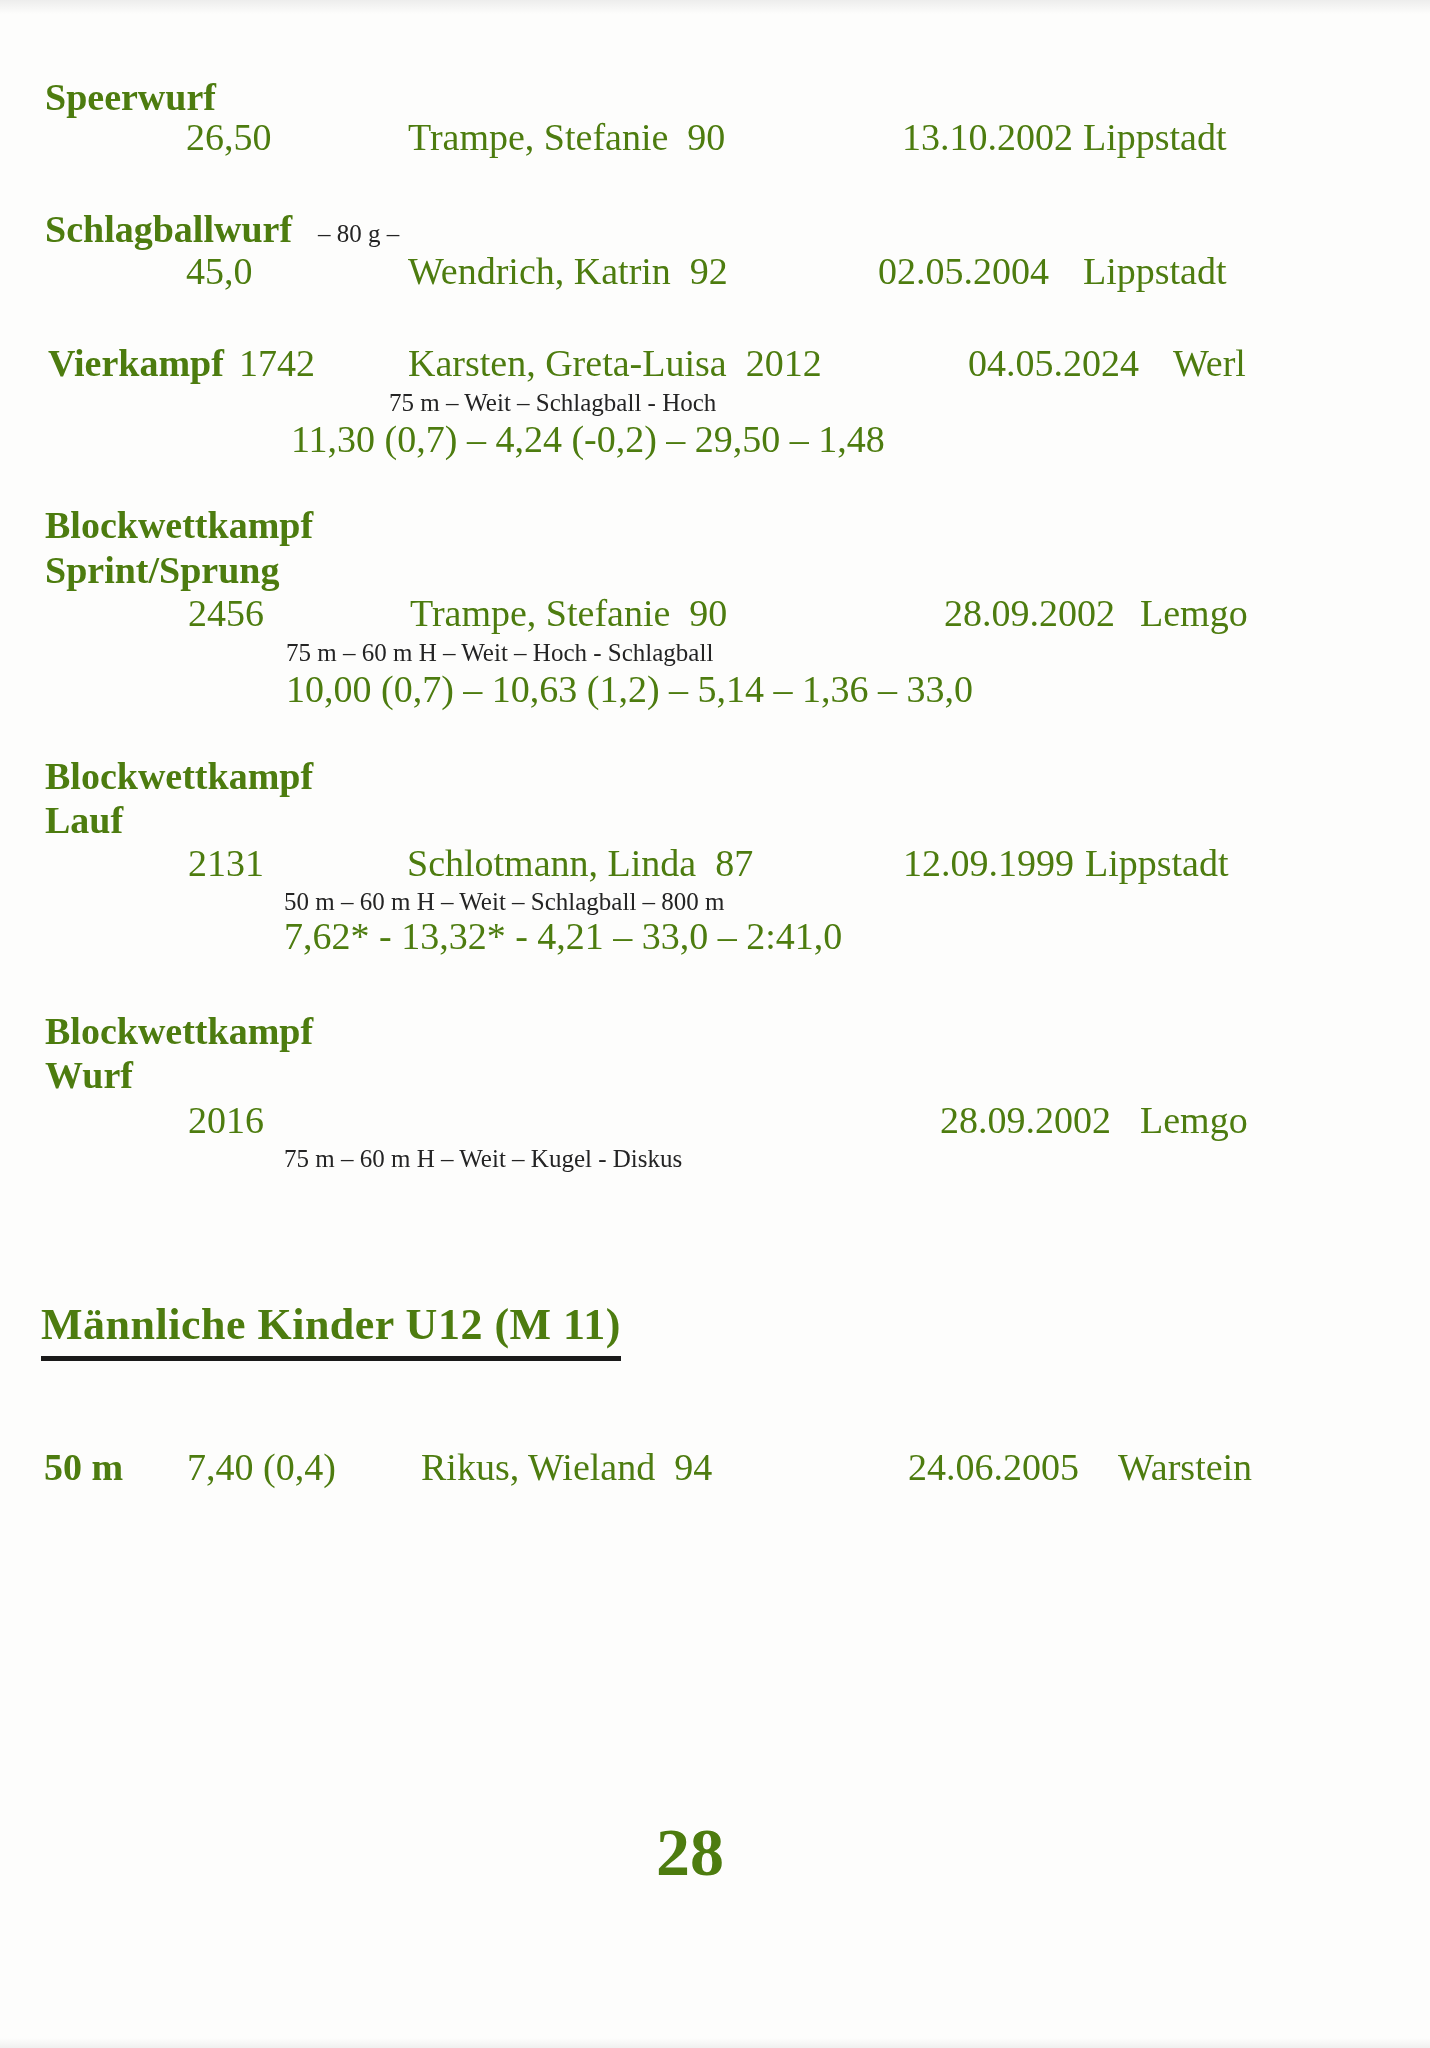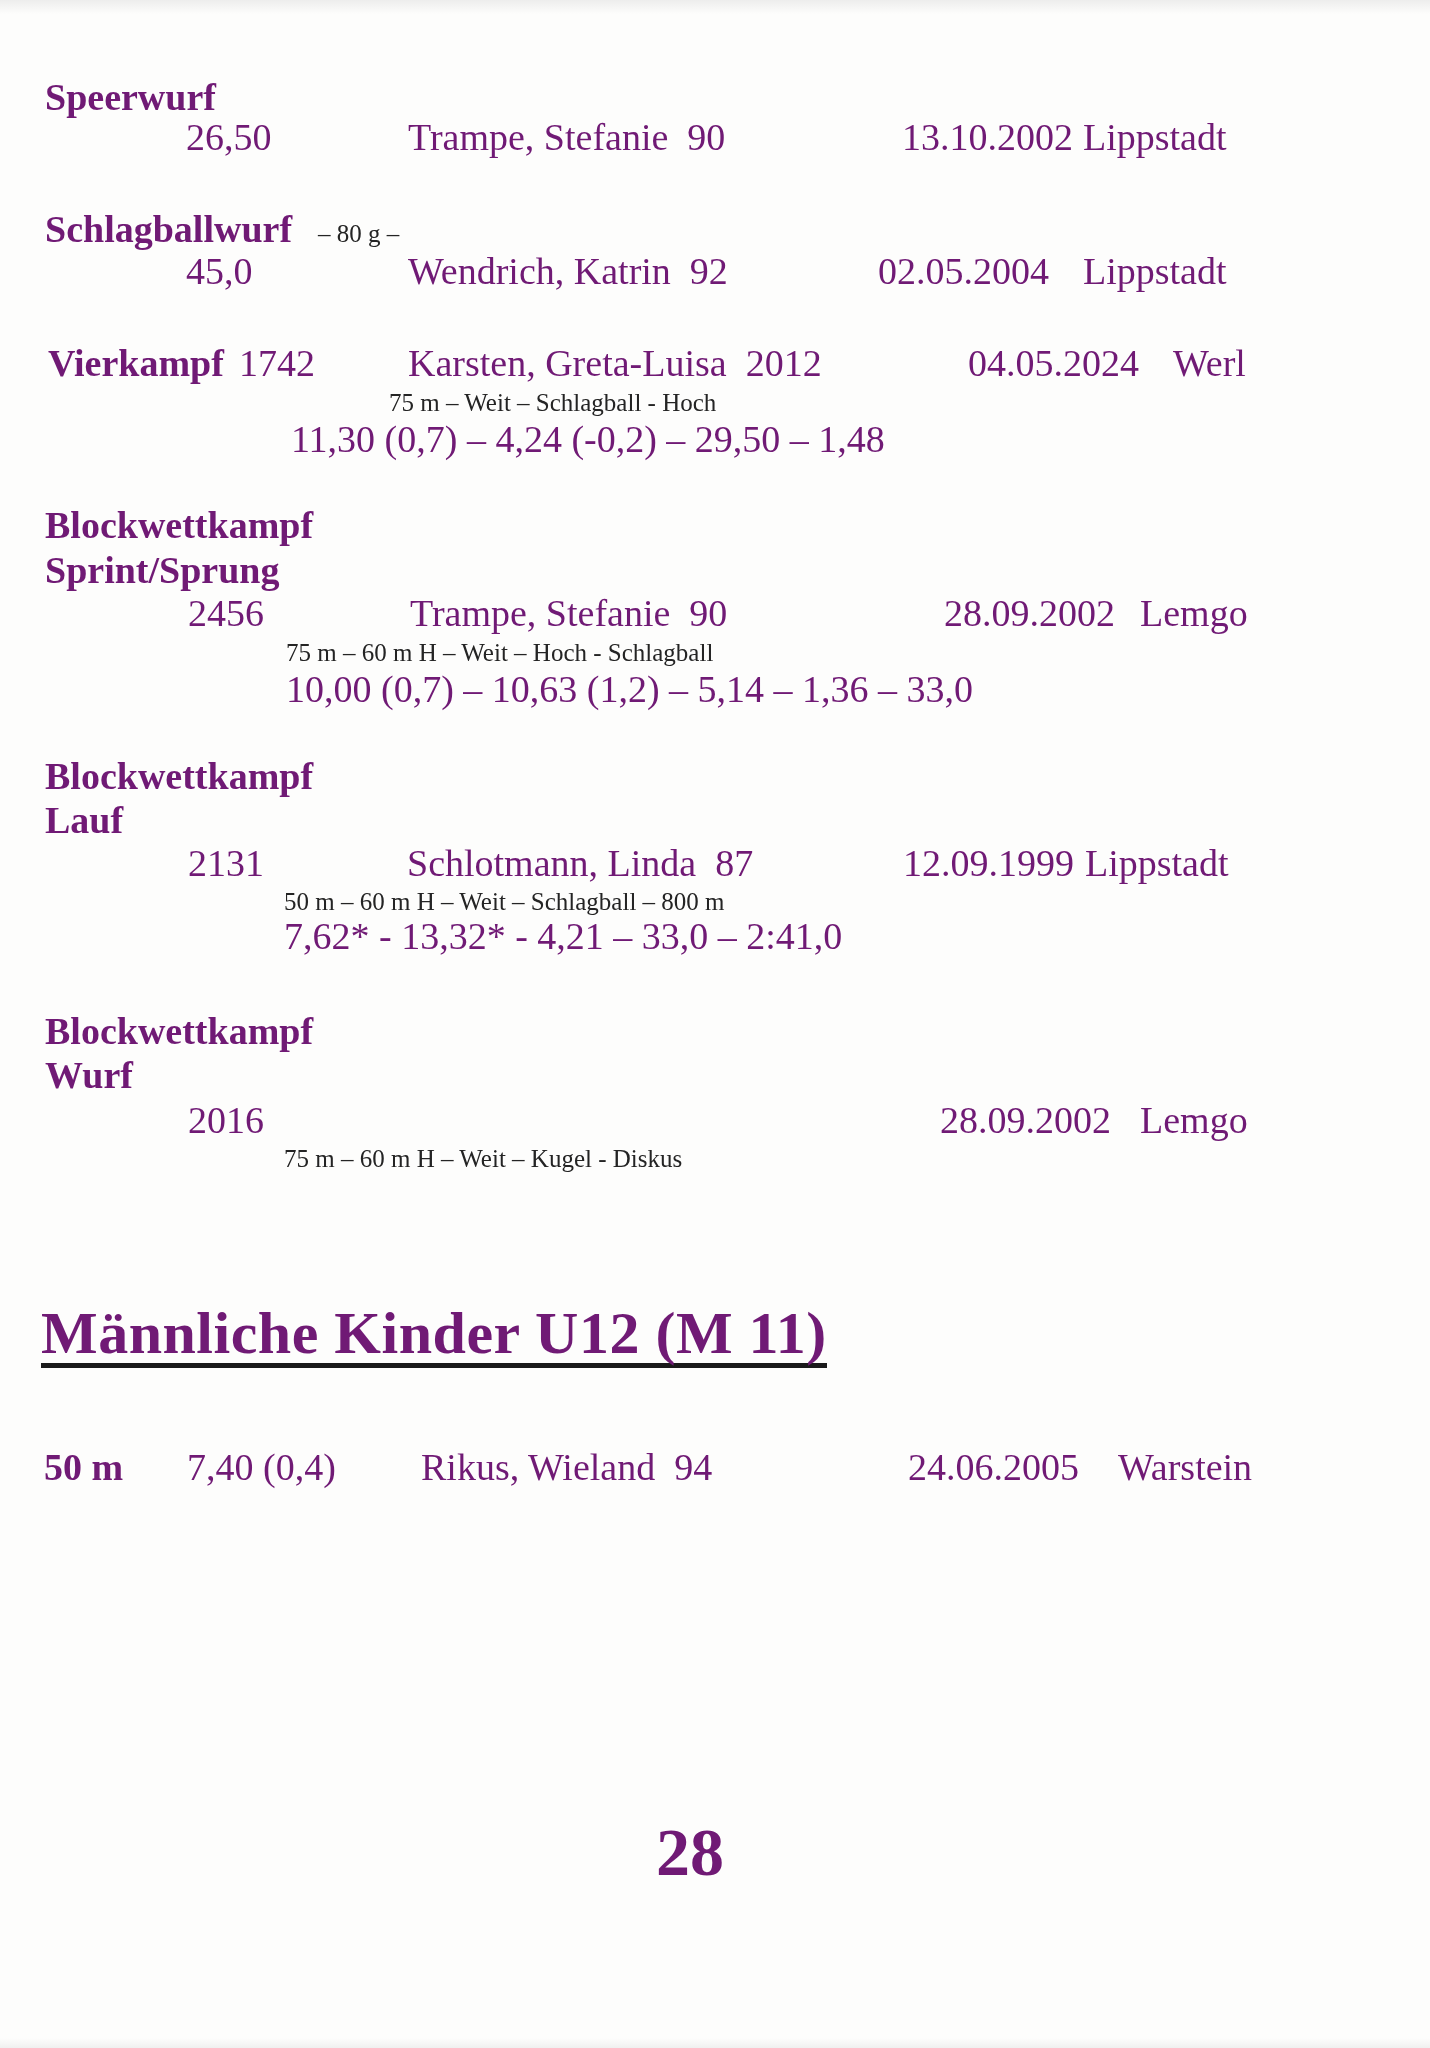--- a/index.html
+++ b/index.html
@@ -30,29 +30,30 @@
     position: absolute;
     left: 0; bottom: 0; right: 0; height: 10px;
     background: linear-gradient(to top, rgba(205,205,205,0.28), rgba(255,255,255,0));
     pointer-events: none;
   }
   .t {
     position: absolute;
     font-size: 38px;
     line-height: 1;
     white-space: pre;
-    color: #701a75;
+    color: #4d7c0f;
   }
   .bold { font-weight: bold; }
   .small { font-size: 25px; color: #242424; }
   .heading {
-    font-size: 60px;
+    font-size: 44px;
     font-weight: bold;
     letter-spacing: 0.5px;
     border-bottom: 5px solid #1a1a1a;
+    padding-bottom: 9px;
   }
   .pagenum {
     font-size: 68px;
     font-weight: bold;
   }
 </style>
 </head>
 <body>
 
 <div class="page">

